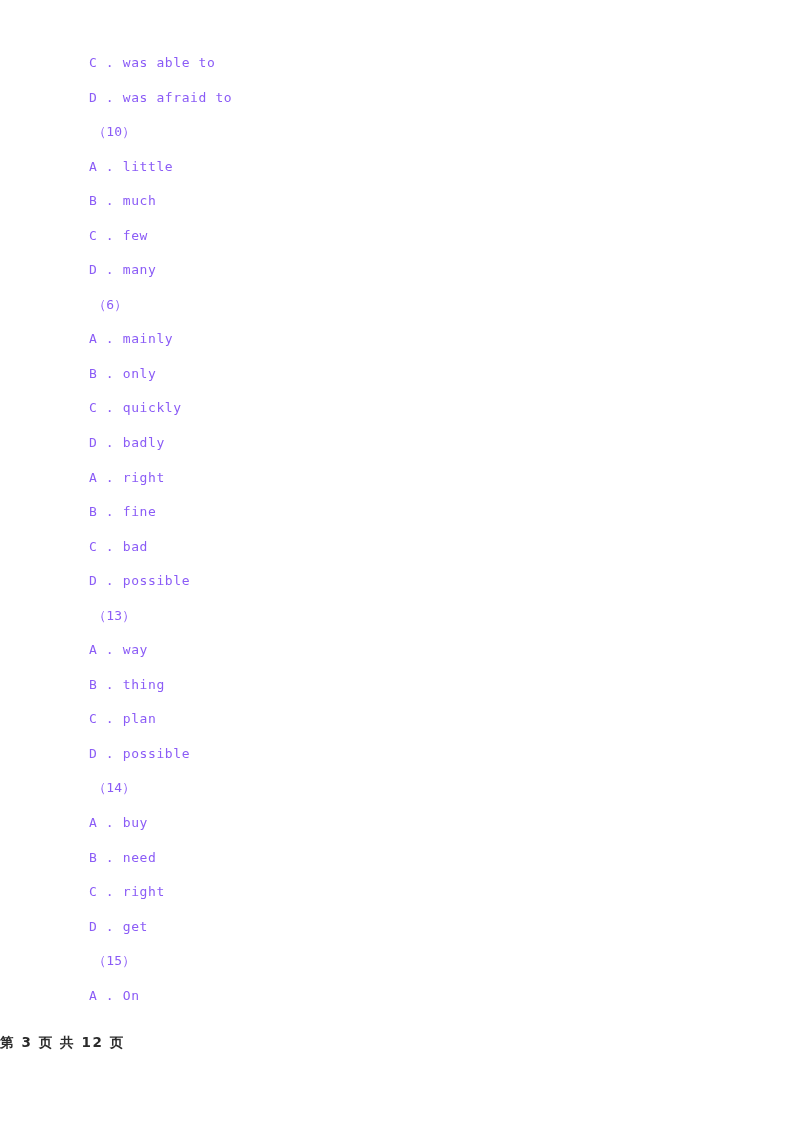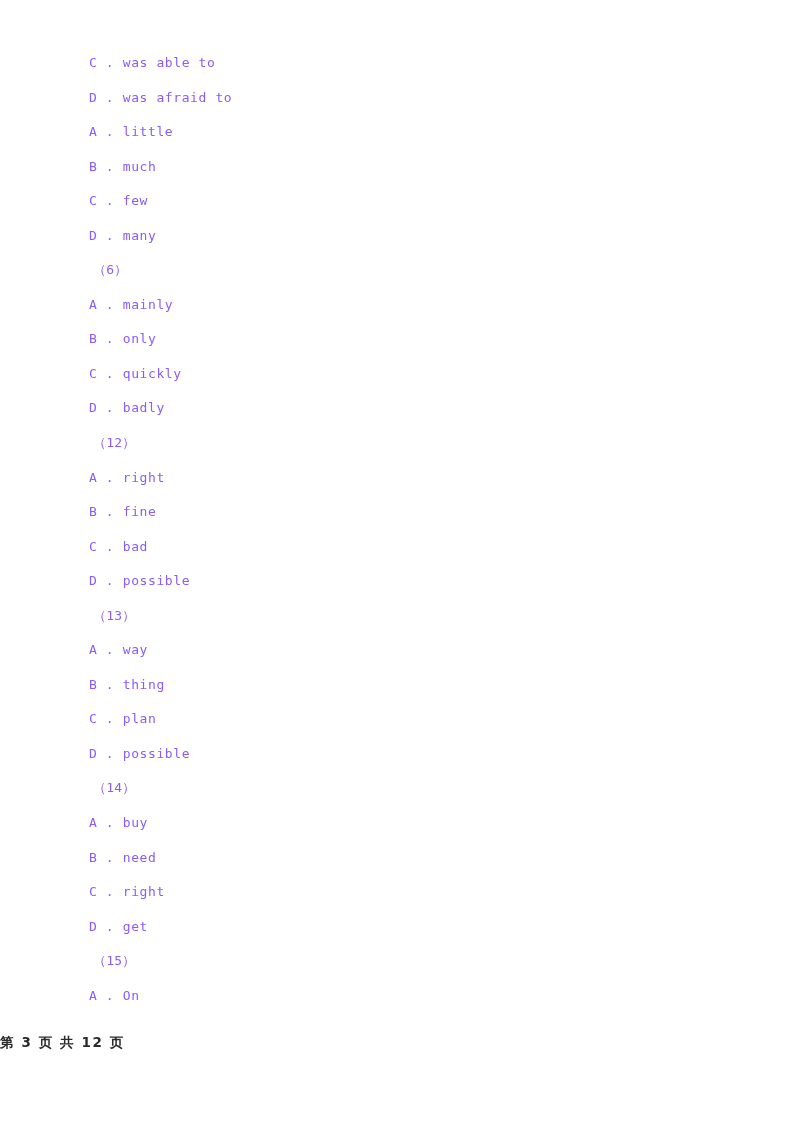--- a/index.html
+++ b/index.html
@@ -72,30 +72,30 @@
   }
 </style>
 </head>
 <body>
 
 <div id="page">
 
   <div id="content">
       <div class="line option">C . was able to</div>
       <div class="line option">D . was afraid to</div>
+      <div class="line qnum">（10）</div>
       <div class="line option">A . little</div>
       <div class="line option">B . much</div>
       <div class="line option">C . few</div>
       <div class="line option">D . many</div>
       <div class="line qnum">（6）</div>
       <div class="line option">A . mainly</div>
       <div class="line option">B . only</div>
       <div class="line option">C . quickly</div>
       <div class="line option">D . badly</div>
-      <div class="line qnum">（12）</div>
       <div class="line option">A . right</div>
       <div class="line option">B . fine</div>
       <div class="line option">C . bad</div>
       <div class="line option">D . possible</div>
       <div class="line qnum">（13）</div>
       <div class="line option">A . way</div>
       <div class="line option">B . thing</div>
       <div class="line option">C . plan</div>
       <div class="line option">D . possible</div>
       <div class="line qnum">（14）</div>

